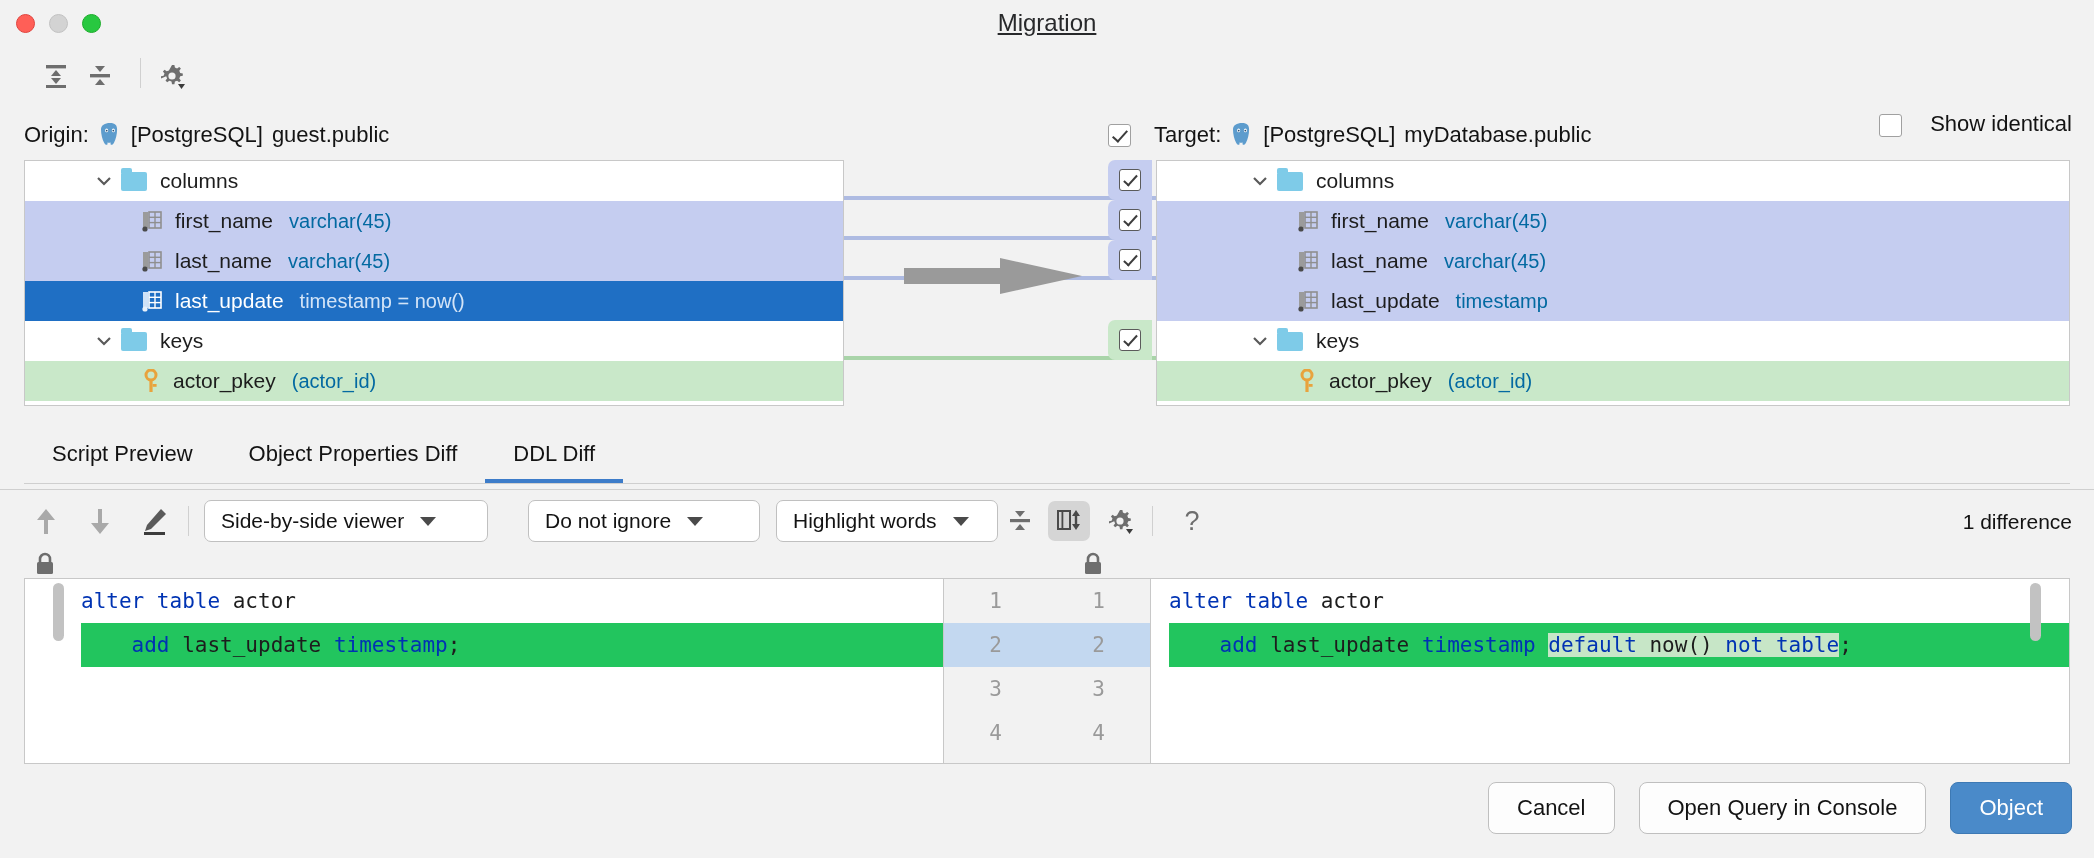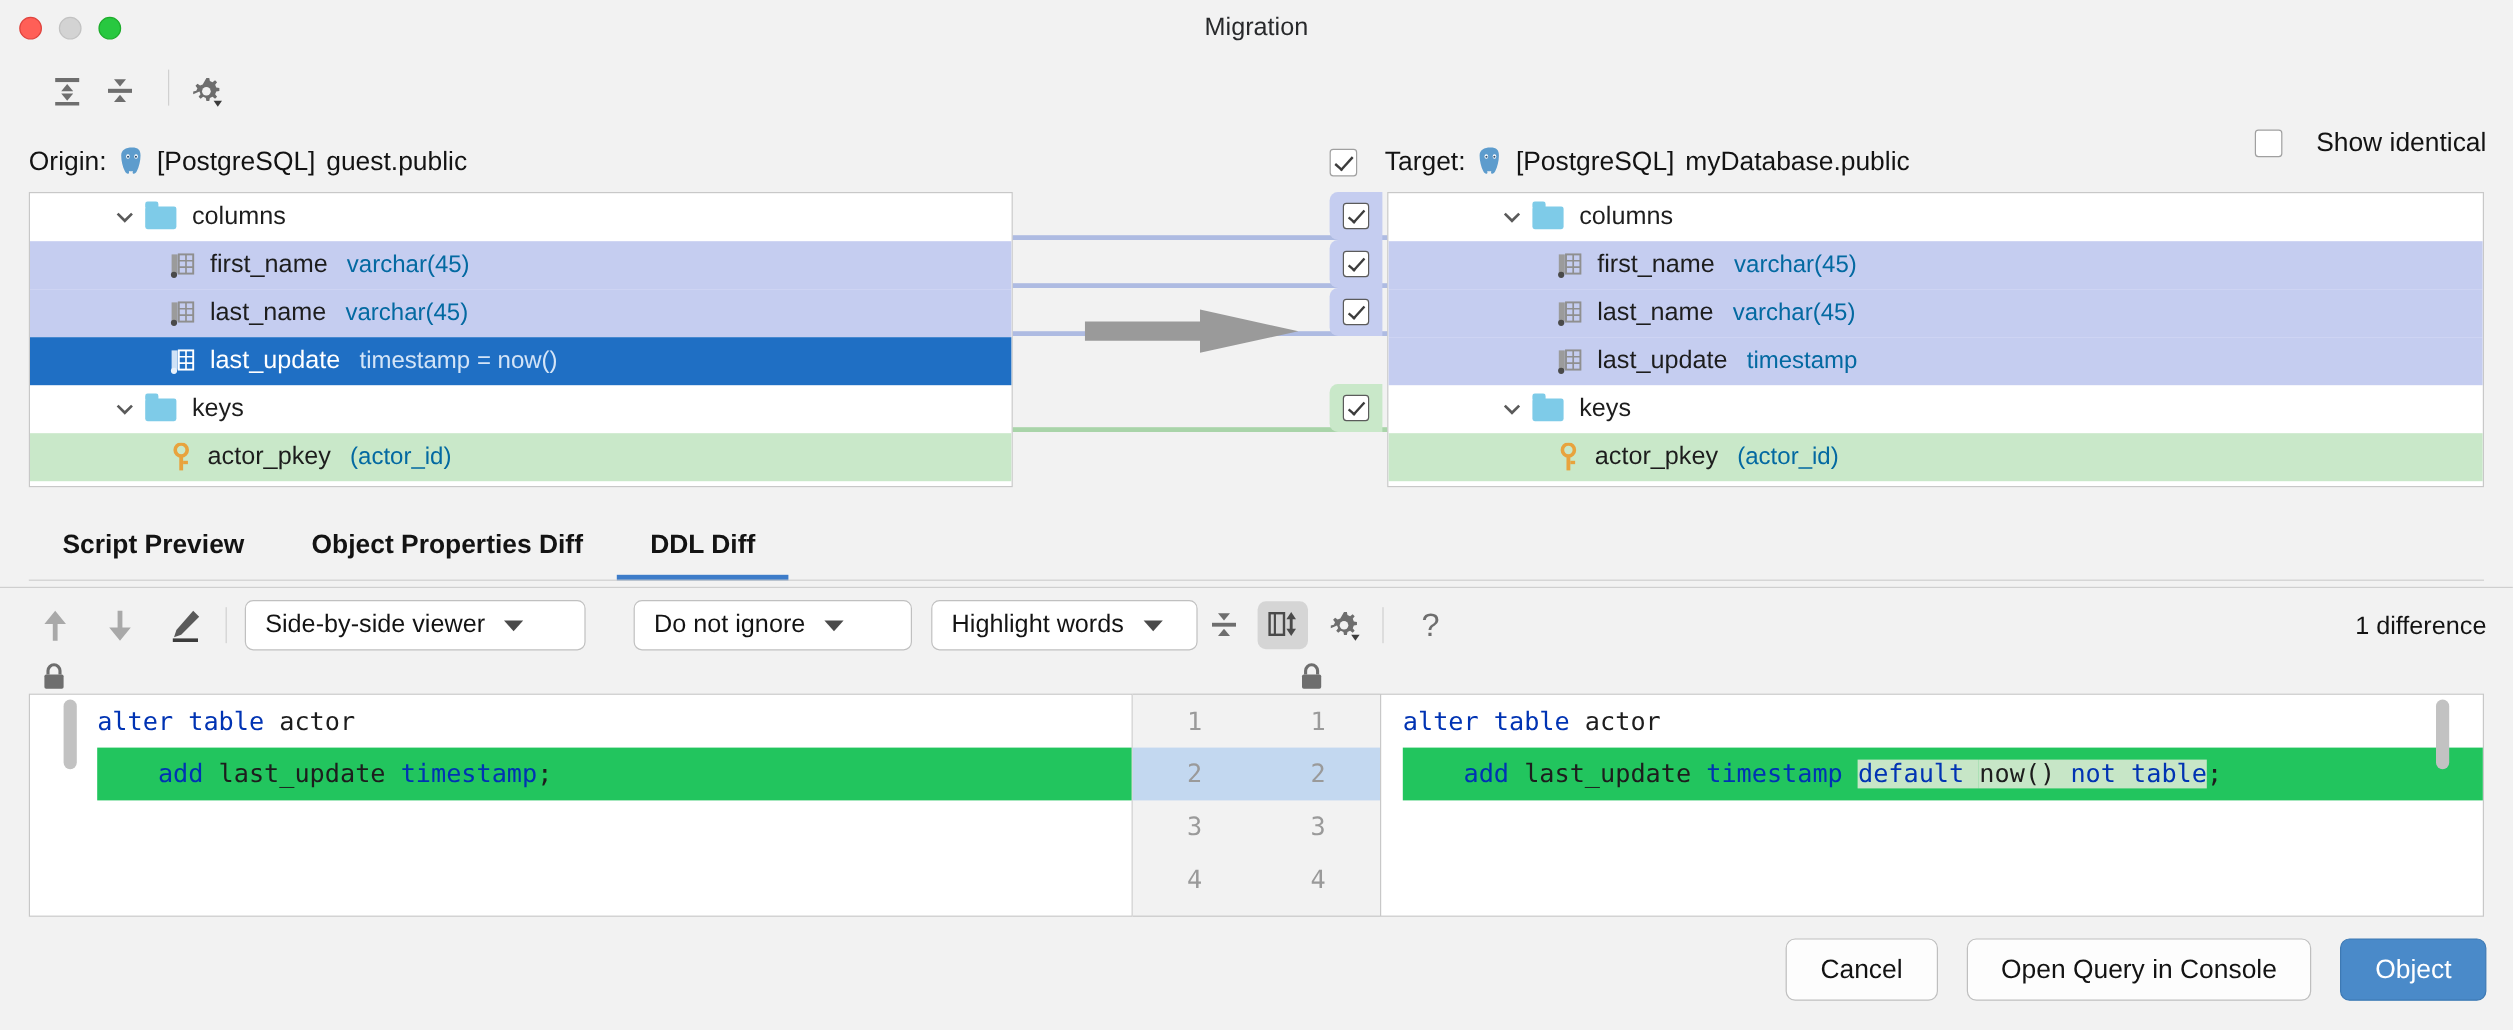--- a/index.html
+++ b/index.html
@@ -14,35 +14,35 @@
   }
 
   
   #titlebar { position:absolute; left:0; top:0; width:2094px; height:46px; background:#f2f2f2; }
   .traffic { position:absolute; top:14px; width:19px; height:19px; border-radius:50%; }
   #tl-close   { left:16px;  background:#ff5f57; border:1px solid #e0443e; }
   #tl-min     { left:49px;  background:#d3d3d3; border:1px solid #c2c2c2; }
   #tl-max     { left:82px;  background:#28c840; border:1px solid #1dad2b; }
   #window-title {
     position:absolute; left:0; top:0; width:2094px; height:46px;
-    line-height:46px; text-align:center; font-size:21px; color:#28292b;
+    line-height:46px; text-align:center; font-size:24px; color:#28292b;text-decoration:underline;
   }
 
   
   #toolbar { position:absolute; left:0; top:46px; width:2094px; height:54px; }
   .tb-btn { position:absolute; top:8px; width:40px; height:40px; cursor:default; }
   #tb-expand { left:36px; }
   #tb-collapse { left:80px; }
   #tb-sep { position:absolute; left:140px; top:12px; width:1px; height:30px; background:#d0d0d0; }
   #tb-gear { left:152px; }
   .tb-btn svg { display:block; margin:8px auto 0; }
 
   #show-identical-wrap {
     position:absolute; right:22px; top:55px; height:36px;
-    display:flex; align-items:center; gap:28px;
+    display:flex; align-items:flex-end; gap:28px;
   }
   .chk-sq {
     width:23px; height:23px; border:1.5px solid #a0a0a0; border-radius:3px;
     background:#fff; display:inline-block; position:relative; flex:none;
   }
   .chk-sq.checked::after {
     content:""; position:absolute; left:7px; top:2px; width:6px; height:13px;
     border:solid #3c3c3c; border-width:0 2.2px 2.2px 0; transform:rotate(42deg);
   }
   #show-identical-label { font-size:22px; color:#131313; }
@@ -99,21 +99,21 @@
   .chk-sm {
     width:22px; height:22px; border:1.6px solid #5b5b5b; border-radius:3px;
     background:#fff; position:relative; flex:none;
   }
   .chk-sm::after {
     content:""; position:absolute; left:7px; top:2px; width:5px; height:12px;
     border:solid #3c3c3c; border-width:0 2.1px 2.1px 0; transform:rotate(42deg);
   }
 
   
-  #tabs { position:absolute; left:24px; top:424px; height:60px; display:flex; align-items:flex-start; gap:0;font-weight:bold; }
+  #tabs { position:absolute; left:24px; top:424px; height:60px; display:flex; align-items:flex-start; gap:0; }
   .tab { font-size:22px; color:#131313; padding:0 28px; height:60px; line-height:60px; position:relative; }
   .tab.active::after {
     content:""; position:absolute; left:0; right:0; bottom:0; height:5px; background:#3d7cc9;
   }
   #tabs-underline { position:absolute; left:24px; top:483px; width:2046px; height:1px; background:#cfcfcf; }
 
   
   #difftb { position:absolute; left:0; top:490px; width:2094px; height:58px; }
   .dtb-icon { position:absolute; top:11px; width:40px; height:40px; }
   .dtb-icon svg { display:block; margin:6px auto 0; }

